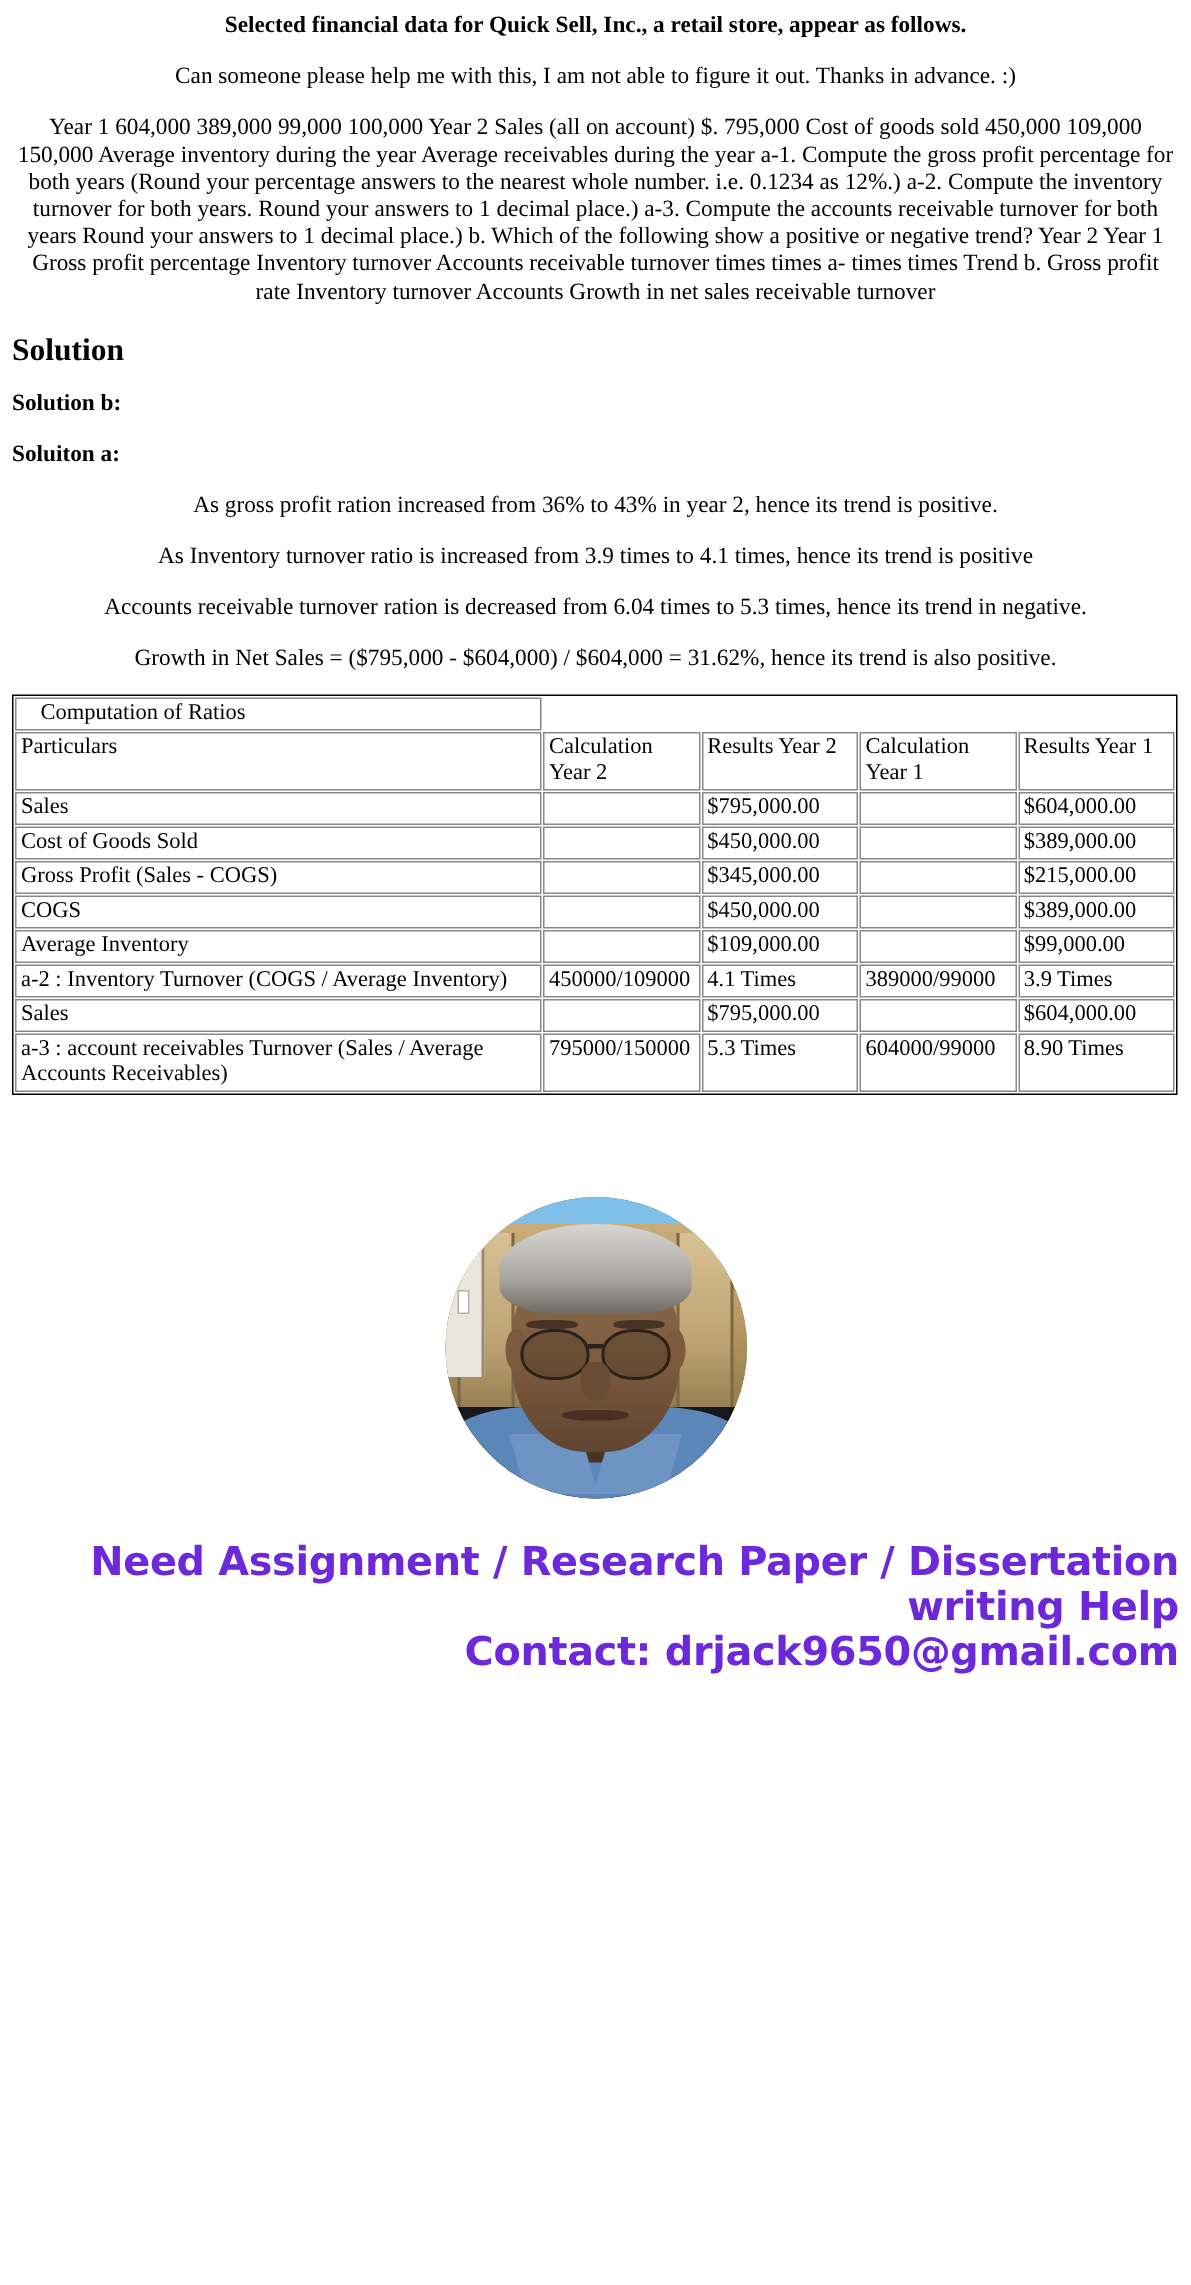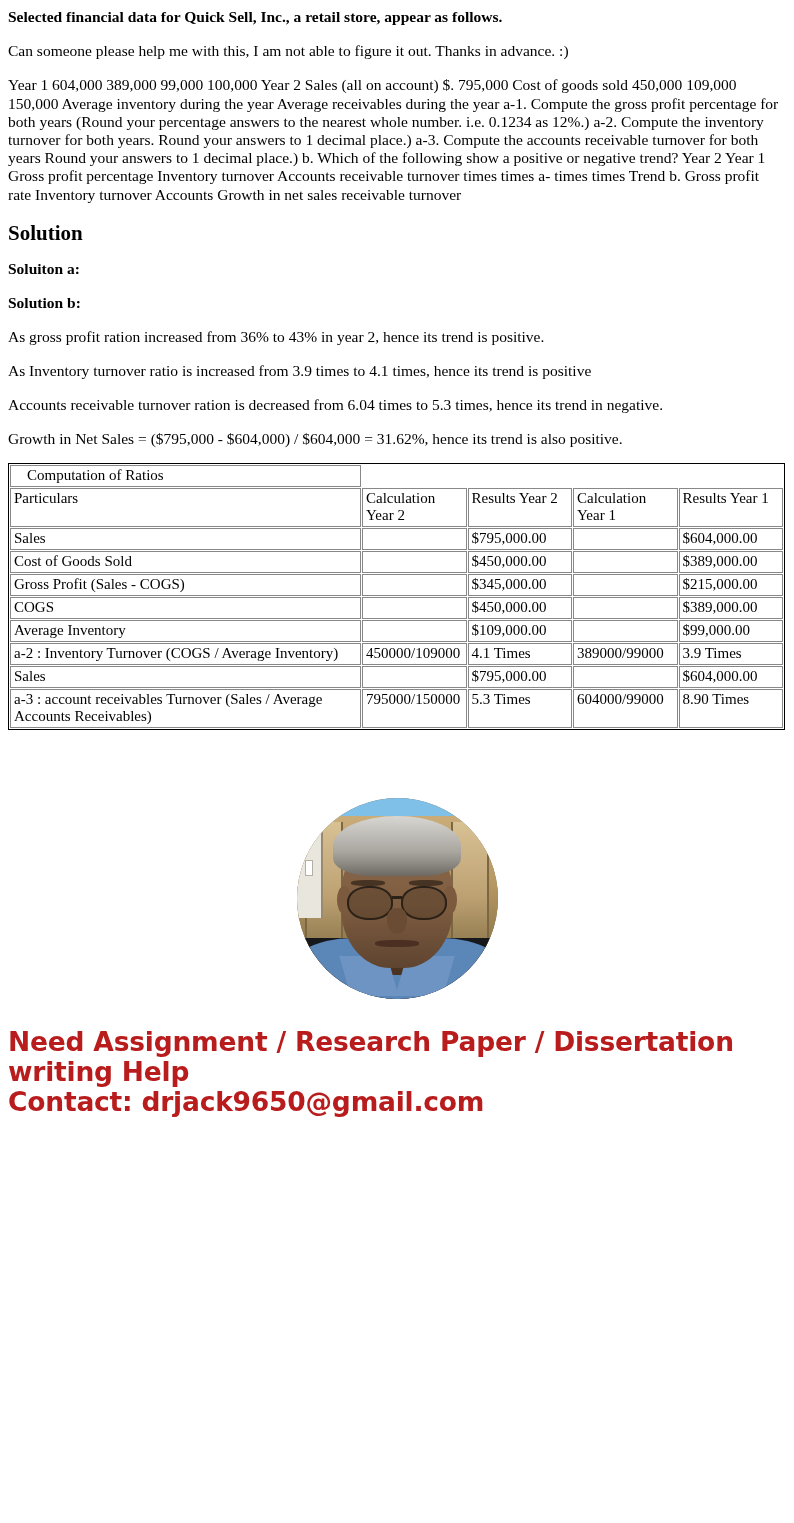--- a/index.html
+++ b/index.html
@@ -20,21 +20,21 @@
     padding: 0;
     position: relative;
   }
 
   
   p.para {
     margin: 0 0 0px 0;
     padding: 8px 8px 8px 8px;
     font-size: 15.5px;
     line-height: 18.2px;
-    text-align: left;
+    text-align: center;
   }
   p.para.bold { font-weight: bold; }
 
   h2.heading {
     margin: 0;
     padding: 10px 4px 8px 8px;
     font-size: 21px;
     line-height: 22px;
     font-weight: bold;
   }
@@ -173,47 +173,47 @@
     background: #6a4c34; border-radius: 40% 40% 50% 50%;
   }
   .av-mouth {
     position: absolute; left: 39%; top: 71%; width: 22%; height: 3.5%;
     background: #4a2f22; border-radius: 40%;
   }
 
   
   .promo {
     padding: 28px 8px 8px 8px;
-    text-align: left;
+    text-align: right;
     font-family: "DejaVu Sans", "Liberation Sans", sans-serif;
     font-weight: bold;
     font-size: 26.5px;
     line-height: 30px;
-    color: #b91c1c;
+    color: #6d28d9;
     letter-spacing: -0.2px;
   }
   .promo .line2 { display: block; }
   .promo .line3 { display: block; }
 </style>
 </head>
 <body>
 
 <div class="page">
 
   <p class="para bold">Selected financial data for Quick Sell, Inc., a retail store, appear as follows.</p>
 
   <p class="para">Can someone please help me with this, I am not able to figure it out. Thanks in advance. :)</p>
 
   <p class="para">Year 1 604,000 389,000 99,000 100,000 Year 2 Sales (all on account) $. 795,000 Cost of goods sold 450,000 109,000 150,000 Average inventory during the year Average receivables during the year a-1. Compute the gross profit percentage for both years (Round your percentage answers to the nearest whole number. i.e. 0.1234 as 12%.) a-2. Compute the inventory turnover for both years. Round your answers to 1 decimal place.) a-3. Compute the accounts receivable turnover for both years Round your answers to 1 decimal place.) b. Which of the following show a positive or negative trend? Year 2 Year 1 Gross profit percentage Inventory turnover Accounts receivable turnover times times a- times times Trend b. Gross profit rate Inventory turnover Accounts Growth in net sales receivable turnover</p>
 
   <h2 class="heading">Solution</h2>
 
+  <p class="subheading">Solution b:</p>
+
   <p class="subheading">Soluiton a:</p>
-
-  <p class="subheading">Solution b:</p>
 
   <p class="para">As gross profit ration increased from 36% to 43% in year 2, hence its trend is positive.</p>
   <p class="para">As Inventory turnover ratio is increased from 3.9 times to 4.1 times, hence its trend is positive</p>
   <p class="para">Accounts receivable turnover ration is decreased from 6.04 times to 5.3 times, hence its trend in negative.</p>
   <p class="para">Growth in Net Sales = ($795,000 - $604,000) / $604,000 = 31.62%, hence its trend is also positive.</p>
 
   <div class="table-wrap">
     <table class="ratios">
       <tbody>
         <tr class="title-row">

